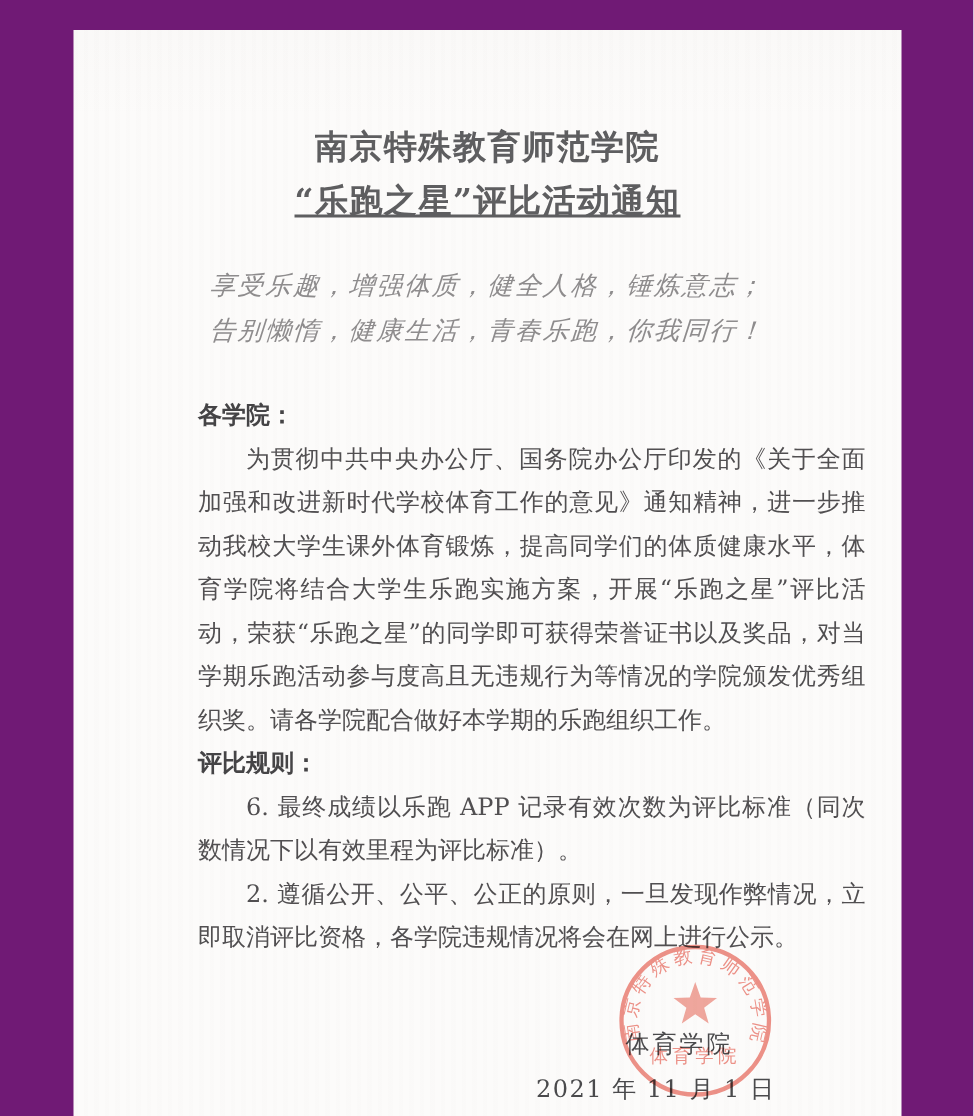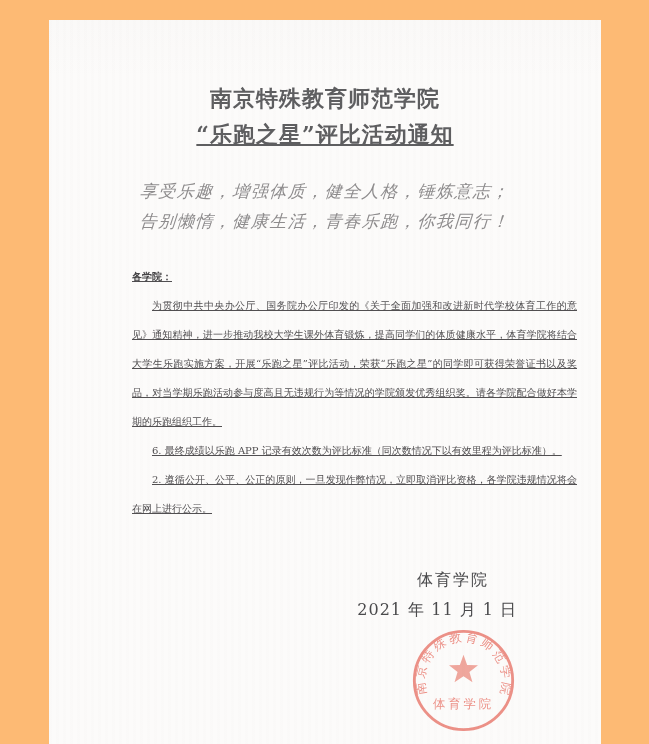--- a/index.html
+++ b/index.html
@@ -5,21 +5,21 @@
   html, body {
     margin: 0;
     padding: 0;
     background: #ffffff;
     font-family: "DejaVu Serif", "Liberation Serif", serif;
   }
   .page {
     position: relative;
     width: 649px;
     height: 744px;
-    background: #fdba74;
+    background: #701a75;
     overflow: hidden;
   }
   .paper {
     position: absolute;
     left: 49px;
     top: 20px;
     width: 552px;
     height: 724px;
     background: #fcfbfa;
     background-image:
@@ -44,25 +44,24 @@
     text-align: center;
     font-style: italic;
     font-size: 17px;
     line-height: 30px;
     letter-spacing: 1.5px;
     color: #8e8c8d;
     transform: skewX(-4deg);
   }
   .bodytext {
     margin: 26px 24px 0 83px;
-    font-size: 10px;
+    font-size: 16px;
     line-height: 29px;
     color: #514f51;
     text-align: justify;
-    text-decoration: underline;
   }
   .bodytext p { margin: 0; }
   .heading-line {
     font-weight: 700;
     color: #454446;
   }
   .indent { text-indent: 2em; }
   .sigblock {
     margin-top: 42px;
     font-size: 16px;
@@ -107,20 +106,21 @@
     <h1 class="title title2">“乐跑之星”评比活动通知</h1>
 
     <div class="slogans">
       <p class="slogan">享受乐趣，增强体质，健全人格，锤炼意志；</p>
       <p class="slogan">告别懒惰，健康生活，青春乐跑，你我同行！</p>
     </div>
 
     <div class="bodytext">
       <p class="heading-line">各学院：</p>
       <p class="indent">为贯彻中共中央办公厅、国务院办公厅印发的《关于全面加强和改进新时代学校体育工作的意见》通知精神，进一步推动我校大学生课外体育锻炼，提高同学们的体质健康水平，体育学院将结合大学生乐跑实施方案，开展“乐跑之星”评比活动，荣获“乐跑之星”的同学即可获得荣誉证书以及奖品，对当学期乐跑活动参与度高且无违规行为等情况的学院颁发优秀组织奖。请各学院配合做好本学期的乐跑组织工作。</p>
+      <p class="heading-line">评比规则：</p>
       <p class="indent">6. 最终成绩以乐跑 APP 记录有效次数为评比标准（同次数情况下以有效里程为评比标准）。</p>
       <p class="indent">2. 遵循公开、公平、公正的原则，一旦发现作弊情况，立即取消评比资格，各学院违规情况将会在网上进行公示。</p>
     </div>
 
     <div class="sigblock">
       <p class="signame">体育学院</p>
       <p class="sigdate">2021 年 11 月 1 日</p>
     </div>
 
     <svg class="seal" viewBox="0 0 110 110">

